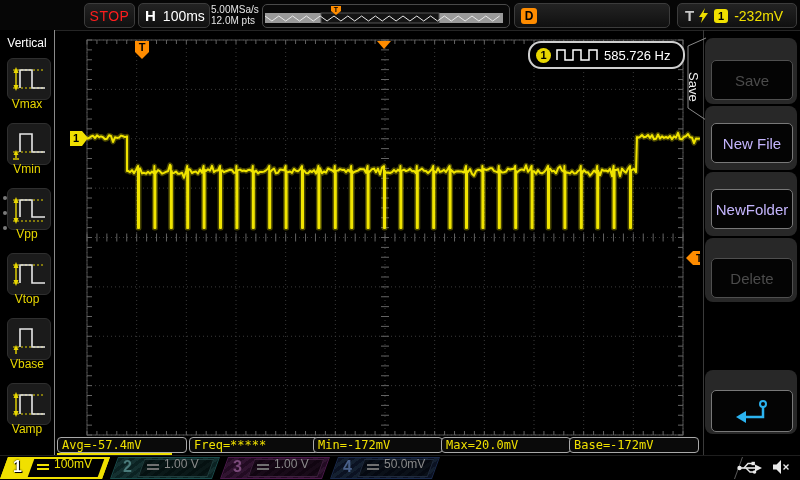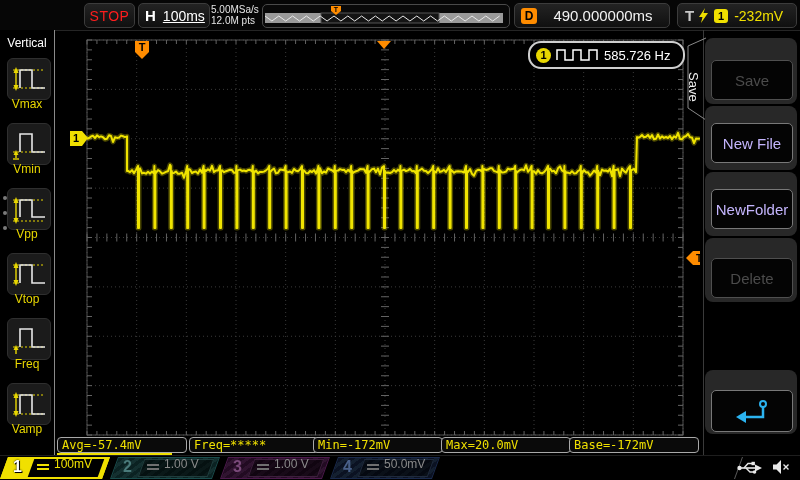--- a/index.html
+++ b/index.html
@@ -6,21 +6,21 @@
   body{width:800px;height:480px;position:relative;overflow:hidden;
        font-family:"Liberation Sans",sans-serif;-webkit-font-smoothing:antialiased;}
   .abs{position:absolute;}
   
   #topbar{position:absolute;left:0;top:0;width:800px;height:30px;background:#060606;border-bottom:1px solid #252525;}
   .logo{left:4px;top:1px;font-family:"Liberation Serif",serif;font-weight:bold;font-size:23px;color:#f0d000;letter-spacing:1px;}
   .tbox{background:linear-gradient(#232323,#101010);border:1px solid #3c3c3c;border-radius:5px;height:23px;top:3px;display:flex;align-items:center;}
   .stopbtn{left:84px;width:49px;justify-content:center;color:#ff1d1d;font-weight:normal;font-size:14px;letter-spacing:.5px;}
   .hbox{left:138px;width:70px;}
   .hletter{color:#fff;font-weight:bold;font-size:15px;margin-left:6px;}
-  .hval{color:#fff;font-size:14px;margin-left:7px;text-decoration:underline;}
+  .hval{color:#fff;font-size:14px;margin-left:7px;}
   .rate{left:211px;top:4px;color:#e6e6e6;font-size:10px;line-height:11px;}
   .strip{left:262px;top:4px;width:246px;height:22px;background:#090909;border:1px solid #4a4a4a;border-radius:5px;}
   .dbox{left:514px;width:154px;}
   .dbadge{width:16px;height:16px;margin-left:6px;background:#ff8c00;border-radius:3px;color:#000;font-weight:bold;font-size:12px;display:flex;align-items:center;justify-content:center;}
   .dval{color:#f2f2f2;font-size:15px;flex:1;text-align:center;}
   .ttbox{left:677px;width:118px;}
   .tletter{color:#c8c8c8;font-weight:bold;font-size:15px;margin-left:7px;}
   .onebadge{width:14px;height:14px;background:#f0e000;border-radius:3px;color:#000;font-weight:bold;font-size:11px;display:flex;align-items:center;justify-content:center;margin-left:5px;}
   .tlev{color:#f0e000;font-size:14px;margin-left:6px;}
   
@@ -73,21 +73,20 @@
     <svg id="stripsvg" width="244" height="20" style="position:absolute;left:0;top:0">
         <rect x="2" y="8" width="238" height="10" fill="#9a9a9a"></rect>
         <rect x="58" y="8" width="118" height="10" fill="#141414" stroke="#555" stroke-width="1"></rect>
         <polyline points="2,11 8.9,16 15.8,11 22.700000000000003,16 29.6,11 36.5,16 43.400000000000006,11 50.300000000000004,16 57.2,11 64.1,16 71,11 77.9,16 84.80000000000001,11 91.7,16 98.60000000000001,11 105.5,16 112.4,11 119.30000000000001,16 126.2,11 133.1,16 140,11 146.9,16 153.8,11 160.70000000000002,16 167.60000000000002,11 174.5,16 181.4,11 188.3,16 195.20000000000002,11 202.10000000000002,16 209,11 215.9,16 222.8,11 229.70000000000002,16 236.60000000000002,11 " stroke="#e8e8e8" stroke-width="1" fill="none"></polyline>
         <polygon points="68,1 78,1 78,6 73,10 68,6" fill="#ff8c00"></polygon>
         <text x="73" y="6.5" font-size="7" font-weight="bold" fill="#000" text-anchor="middle" font-family="Liberation Sans, sans-serif">T</text>
       </svg>
   </div>
   <div class="abs tbox dbox">
     <span class="dbadge">D</span>
-    <span class="dval">490.000000ms</span>
   </div>
   <div class="abs tbox ttbox">
     <span class="tletter">T</span>
     <svg width="11" height="16" style="margin-left:4px">
       <polygon points="7,0 1,9 4.5,9 3,15 10,5 5.5,5" fill="#f0e000"></polygon>
     </svg>
     <span class="onebadge">1</span>
     <span class="tlev">-232mV</span>
   </div>
 </div>
@@ -143,21 +142,21 @@
   <div class="slabel" style="top:262px">Vtop</div>
 
   <div class="sbtn" style="top:288px">
     <svg width="38" height="32" viewBox="0 0 38 32">
       <path d="M3,24 H35" stroke="#e8d700" stroke-width="1" stroke-dasharray="2,2" fill="none"></path>
       <path d="M10,24 V6 H22 V24 H35" stroke="#e8e8e8" stroke-width="1.6" fill="none"></path>
       <line x1="6" y1="26" x2="6" y2="31" stroke="#e8d700" stroke-width="1.4"></line>
       <polygon points="6,22 3.5,27 8.5,27" fill="#e8d700"></polygon>
     </svg>
   </div>
-  <div class="slabel" style="top:327px">Freq</div>
+  <div class="slabel" style="top:327px">Vbase</div>
 
   <div class="sbtn" style="top:353px">
     <svg width="38" height="32" viewBox="0 0 38 32">
       <path d="M3,7 H35" stroke="#e8d700" stroke-width="1" stroke-dasharray="2,2" fill="none"></path>
       <path d="M3,26 H35" stroke="#e8d700" stroke-width="1" stroke-dasharray="2,2" fill="none"></path>
       <path d="M10,26 V7 H22 V26 H35" stroke="#e8e8e8" stroke-width="1.6" fill="none"></path>
       <line x1="6" y1="9" x2="6" y2="24" stroke="#e8d700" stroke-width="1.4"></line>
       <polygon points="6,4 3.5,10 8.5,10" fill="#e8d700"></polygon>
         <polygon points="6,29 3.5,23 8.5,23" fill="#e8d700"></polygon>
     </svg>

